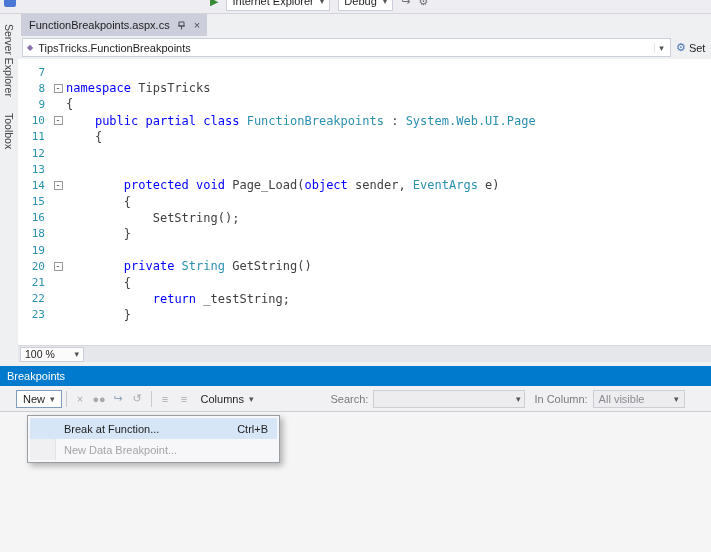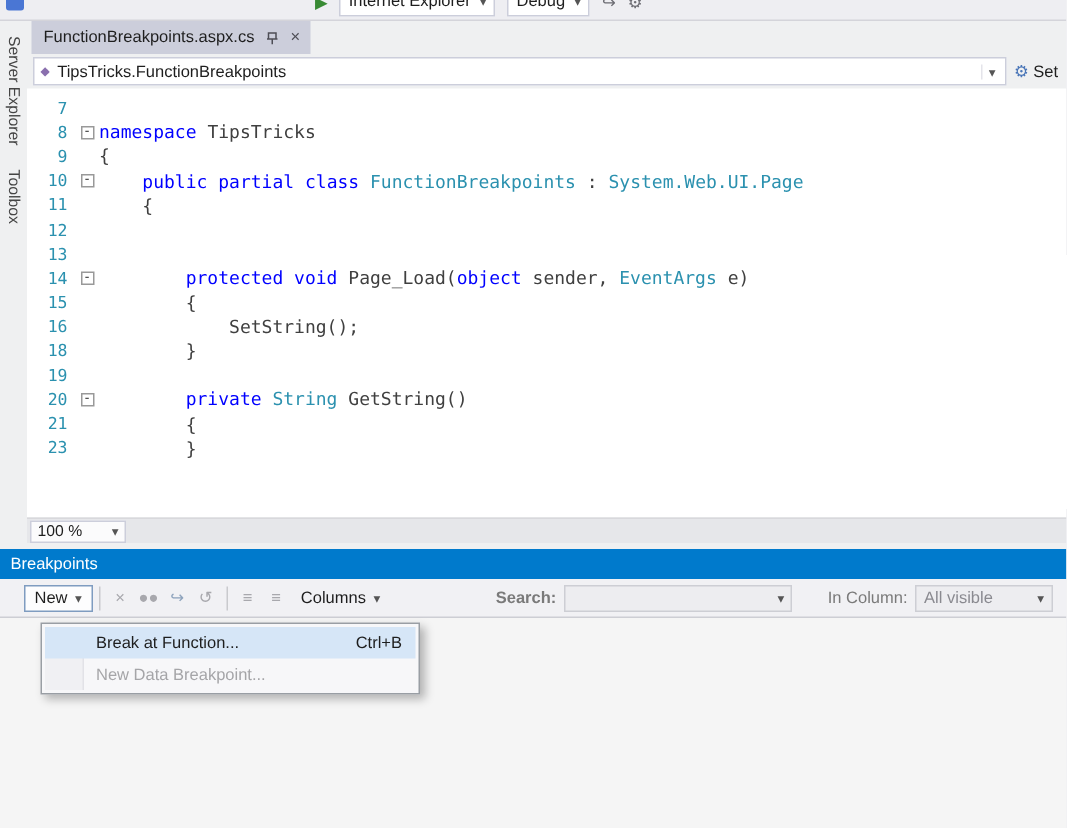--- a/index.html
+++ b/index.html
@@ -63,22 +63,22 @@
   .bp-panel { flex:0 0 190px; border-top:4px solid #eff0f1; display:flex; flex-direction:column; position:relative; background:#f5f5f5; }
   .bp-header { height:20px; background:#007acc; color:#ffffff; line-height:20px; padding-left:7px; flex:0 0 auto; }
   .bp-toolbar { height:26px; background:#f1f1f4; border-bottom:1px solid #cdced4; display:flex; align-items:center;
                 padding-left:16px; padding-right:4px; flex:0 0 auto; }
   .tb-btn { display:flex; align-items:center; gap:5px; padding:2px 6px; border:1px solid transparent; white-space:nowrap; }
   .tb-btn.open { background:#fdfdfe; border-color:#7f9cc0; }
   .tb-caret { color:#555; font-size:9px; }
   .tb-icon { width:19px; text-align:center; color:#a8a8ad; font-size:11px; flex:0 0 auto; }
   .tb-icon.blueish { color:#8fa4bd; }
   .tb-sep { width:1px; height:16px; background:#c9cacd; margin:0 4px; flex:0 0 auto; }
-  .tb-label { color:#7a7a7a; margin-left:70px; margin-right:5px; white-space:nowrap;font-weight:bold; }
-  .tb-label2 { color:#7a7a7a; margin-left:24px; margin-right:5px; white-space:nowrap; }
+  .tb-label { color:#7a7a7a; margin-left:70px; margin-right:5px; white-space:nowrap; }
+  .tb-label2 { color:#7a7a7a; margin-left:9px; margin-right:5px; white-space:nowrap; }
   .search-box { width:152px; height:18px; background:#ededf0; border:1px solid #cdced4; display:flex;
                 align-items:center; justify-content:flex-end; padding:0 4px; color:#9a9aa0; }
   .col-dd { width:92px; height:18px; background:#ededf0; border:1px solid #cdced4; display:flex;
             align-items:center; justify-content:space-between; padding:0 5px; color:#8a8a90; }
   .bp-body { flex:1; background:#f5f5f5; }
 
   
   .ctx-menu { position:absolute; left:27px; top:49px; width:253px; background:#f7f7f9; border:1px solid #999ea4;
               box-shadow:3px 3px 6px rgba(0,0,0,0.28); padding:2px; z-index:10; }
   .ctx-gutter { position:absolute; left:2px; top:2px; bottom:2px; width:26px; background:#f0f0f3; border-right:1px solid #e2e2e7; }
@@ -216,20 +216,25 @@
               <span class="fold-box">-</span>
             </span>
             <span class="code-text"><span class="pl">        </span><span class="kw">private</span><span class="pl"> </span><span class="ty">String</span><span class="pl"> GetString()</span></span>
           </div>
           <div class="code-line">
             <span class="line-num">21</span>
             <span class="fold-margin"></span>
             <span class="code-text"><span class="pl">        {</span></span>
           </div>
           <div class="code-line">
+            <span class="line-num">22</span>
+            <span class="fold-margin"></span>
+            <span class="code-text"><span class="pl">            </span><span class="kw">return</span><span class="pl"> _testString;</span></span>
+          </div>
+          <div class="code-line">
             <span class="line-num">23</span>
             <span class="fold-margin"></span>
             <span class="code-text"><span class="pl">        }</span></span>
           </div>
         </div>
 
       <div class="zoom-bar">
         <div class="zoom-combo">
           <span>100 %</span>
           <span class="zoom-caret">▾</span>

